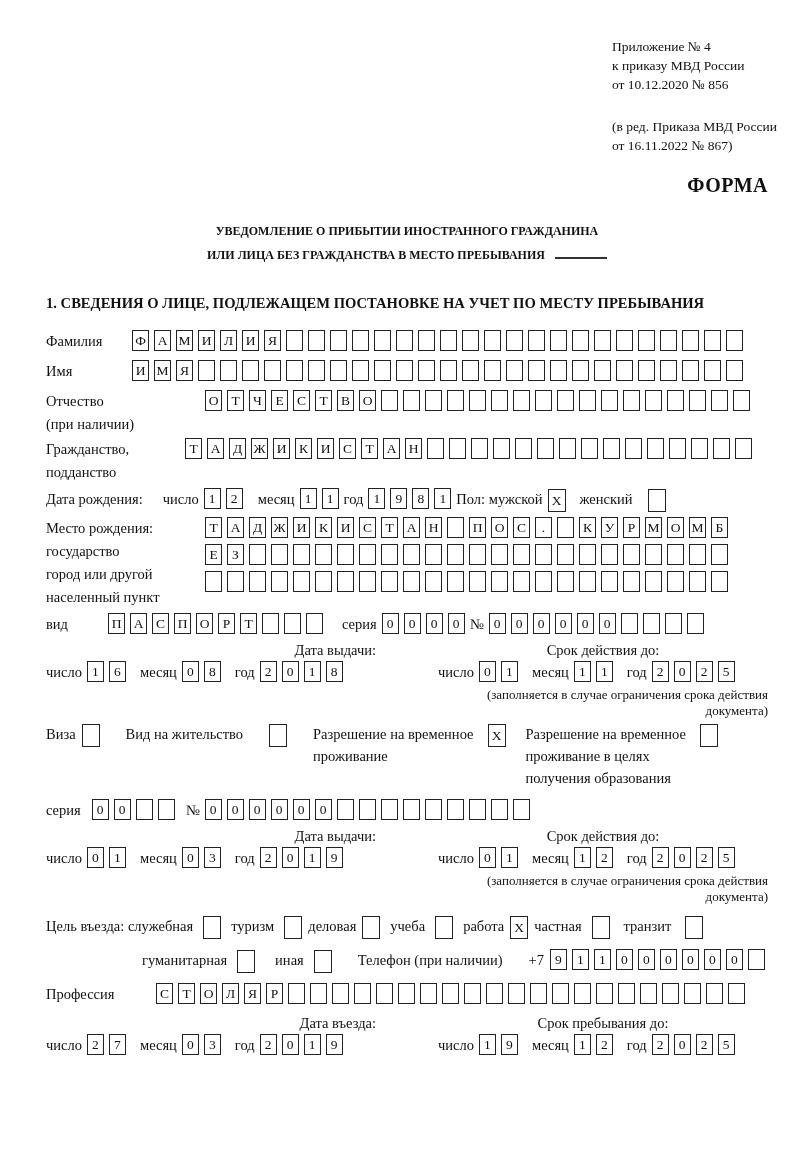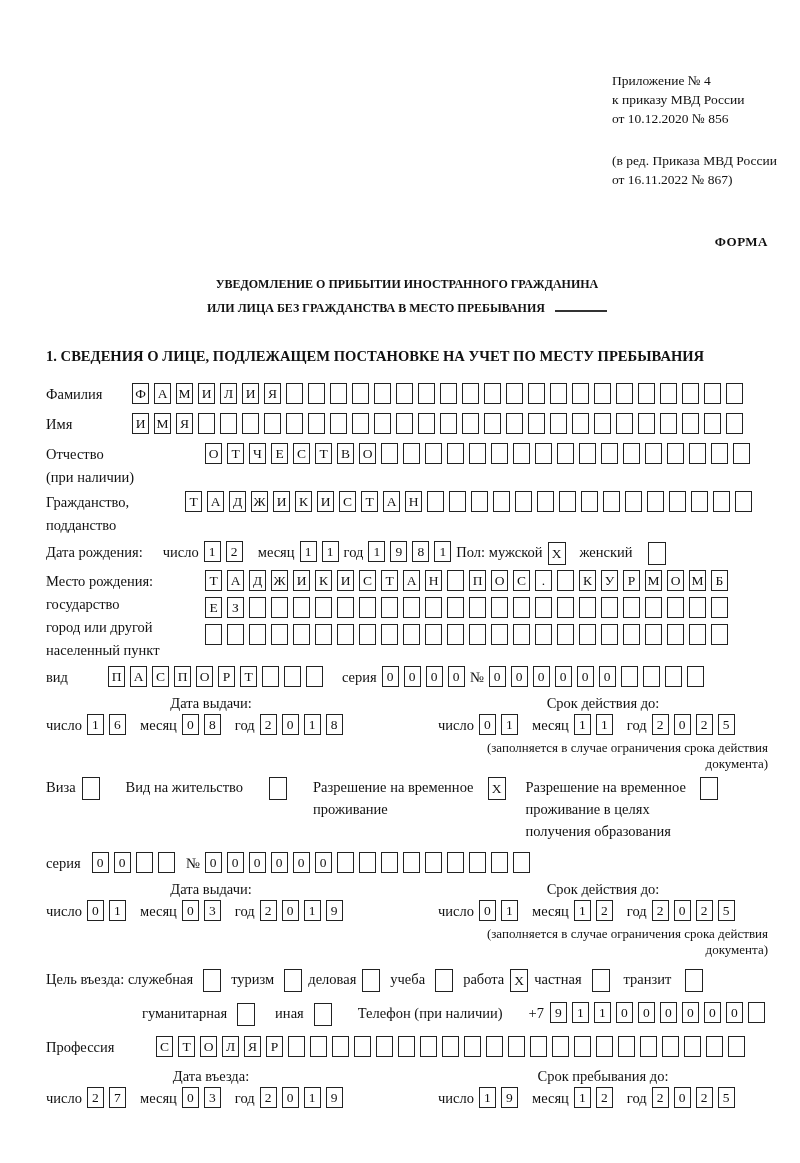--- a/index.html
+++ b/index.html
@@ -1,26 +1,26 @@
 <!DOCTYPE html>
 <html lang="ru"><head>
 <meta charset="utf-8">
 <style>
   html,body{margin:0;padding:0;background:#fff;}
   body{
     width:800px;height:1163px;overflow:hidden;
     font-family:"Liberation Serif","DejaVu Serif",serif;
     color:#111;
   }
-  .page{box-sizing:border-box;width:800px;height:1163px;padding:52px 32px 0 46px;}
+  .page{box-sizing:border-box;width:800px;height:1163px;padding:18px 32px 0 46px;}
 
   
   .hdr{margin-left:566px;width:210px;font-size:13.5px;line-height:19px;white-space:pre-line;}
   .hdr-ed{margin-top:4px;}
-  .forma{margin-top:26px;text-align:right;font-weight:700;font-size:13px;letter-spacing:.5px;}
+  .forma{text-align:right;font-weight:700;font-size:20px;letter-spacing:.5px;}
 
   
   .title{margin-top:22px;text-align:center;font-weight:700;font-size:12px;line-height:24px;}
   .title-underline{display:inline-block;width:52px;border-bottom:2px solid #333;margin-left:10px;vertical-align:baseline;}
 
   .sec-head{margin-top:28px;font-weight:700;font-size:14.6px;}
 
   
   .row{display:flex;align-items:flex-start;margin-top:7px;}
   .label{font-size:14.5px;line-height:23px;white-space:pre-line;flex:none;}
@@ -41,21 +41,21 @@
   .gap6{width:6px;flex:none;} .gap10{width:10px;flex:none;} .gap14{width:14px;flex:none;}
   .gap20{width:20px;flex:none;} .gap26{width:26px;flex:none;}
 
   .center-bold{ text-align:center;font-weight:700;font-size:14px;margin-top:8px;}
 
   
   .dates{display:flex;margin-top:6px;}
   .dcol-l{flex:0 0 392px;}
   .dcol-r{flex:1;}
   .dhead{text-align:center;font-size:14.5px;margin-bottom:2px;}
-  .dcol-l .dhead{width:330px;}
+  .dcol-l .dhead{width:330px;text-align:right;}
   .dcol-r .dhead{width:330px;font-family:Liberation Serif, serif;}
   .drow{display:flex;align-items:flex-start;}
   .slabel{font-size:14.5px;line-height:23px;margin-right:5px;flex:none;}
   .drow .cells{margin-right:9px;}
   .note{font-size:13px;text-align:right;margin-top:3px;}
 
   .para{font-size:14.5px;line-height:24px;white-space:pre-line;margin-top:10px;}
 
   .permits{margin-top:4px;}
   .plabel{font-size:14.5px;line-height:22px;flex:none;}

